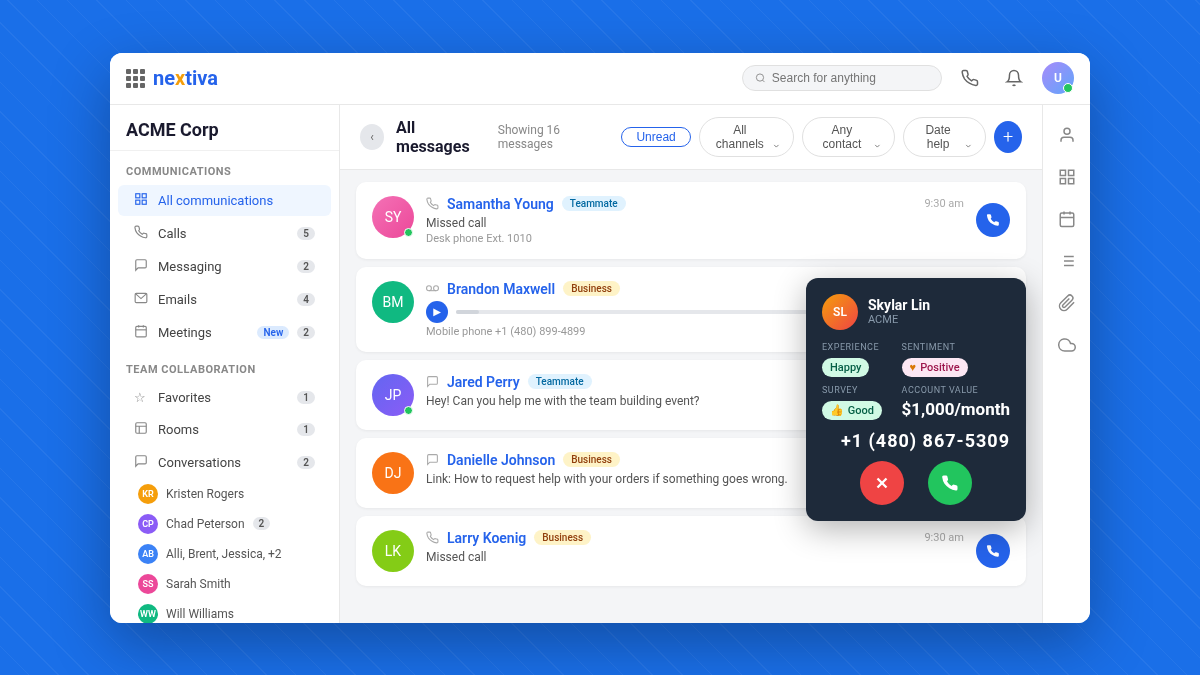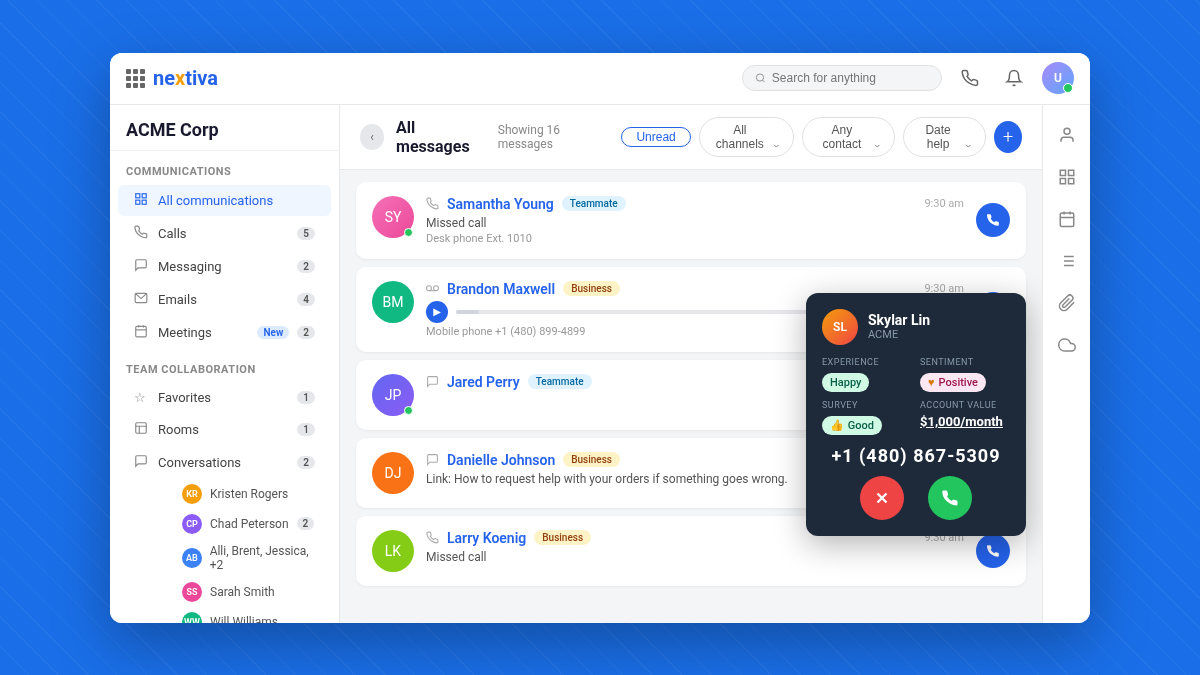--- a/index.html
+++ b/index.html
@@ -181,21 +181,21 @@
       cursor: pointer;
       font-size: 12px;
       color: #555;
       gap: 8px;
     }
     .mini-avatar {
       width: 20px; height: 20px;
       border-radius: 50%;
       background: #d1d5db;
       display: flex; align-items: center; justify-content: center;
-      font-size: 9px; color: white; font-weight: 600; margin-left: 44px;
+      font-size: 9px; color: white; font-weight: 600;
     }
     
     .content {
       flex: 1;
       display: flex;
       flex-direction: column;
       overflow: hidden;
     }
     .content-header {
       background: #fff;
@@ -388,21 +388,21 @@
       display: flex; align-items: center; justify-content: center;
       border-radius: 8px;
       cursor: pointer;
       color: #888;
       font-size: 16px;
     }
     
     .call-popup {
       position: absolute;
       right: 0;
-      top: 26px;
+      top: 11px;
       width: 220px;
       background: #1e2a3a;
       border-radius: 12px;
       padding: 16px;
       box-shadow: 0 8px 32px rgba(0,0,0,0.3);
       z-index: 100;
     }
     .popup-contact {
       display: flex;
       align-items: center;
@@ -432,28 +432,28 @@
       gap: 4px;
       padding: 3px 8px;
       border-radius: 12px;
       font-size: 11px;
       font-weight: 500;
     }
     .badge-happy { background: #d1fae5; color: #065f46; }
     .badge-positive { background: #fce7f3; color: #9d174d; }
     .badge-good { background: #d1fae5; color: #065f46; }
     .popup-phone {
-      text-align: center;
+      text-align: right;
       font-size: 18px;
       font-weight: 700;
       color: white;
       margin: 10px 0;
       letter-spacing: 1px;
     }
-    .popup-account-value { font-size: 13px; font-weight: 700; color: white; text-decoration: underline; }
+    .popup-account-value { font-size: 17px; font-weight: 700; color: white; }
     .popup-actions {
       display: flex;
       justify-content: center;
       gap: 24px;
       margin-top: 10px;
     }
     .popup-btn {
       width: 44px; height: 44px;
       border-radius: 50%;
       display: flex; align-items: center; justify-content: center;
@@ -764,20 +764,21 @@
             <div class="online-dot"></div>
           </div>
           <div class="msg-body">
             <div class="msg-header">
               <svg width="13" height="13" viewBox="0 0 24 24" fill="none" stroke="#aaa" stroke-width="2">
                   <path d="M21 15a2 2 0 0 1-2 2H7l-4 4V5a2 2 0 0 1 2-2h14a2 2 0 0 1 2 2z"></path>
                 </svg>
               <span class="msg-name">Jared Perry</span>
               <span class="msg-tag tag-teammate">Teammate</span>
             </div>
+            <div class="msg-text">Hey! Can you help me with the team building event?</div>
           </div>
         </div>
 
         <div class="message-card">
           <div class="msg-avatar" style="background: #f97316;">
             DJ
           </div>
           <div class="msg-body">
             <div class="msg-header">
               <svg width="13" height="13" viewBox="0 0 24 24" fill="none" stroke="#aaa" stroke-width="2">

